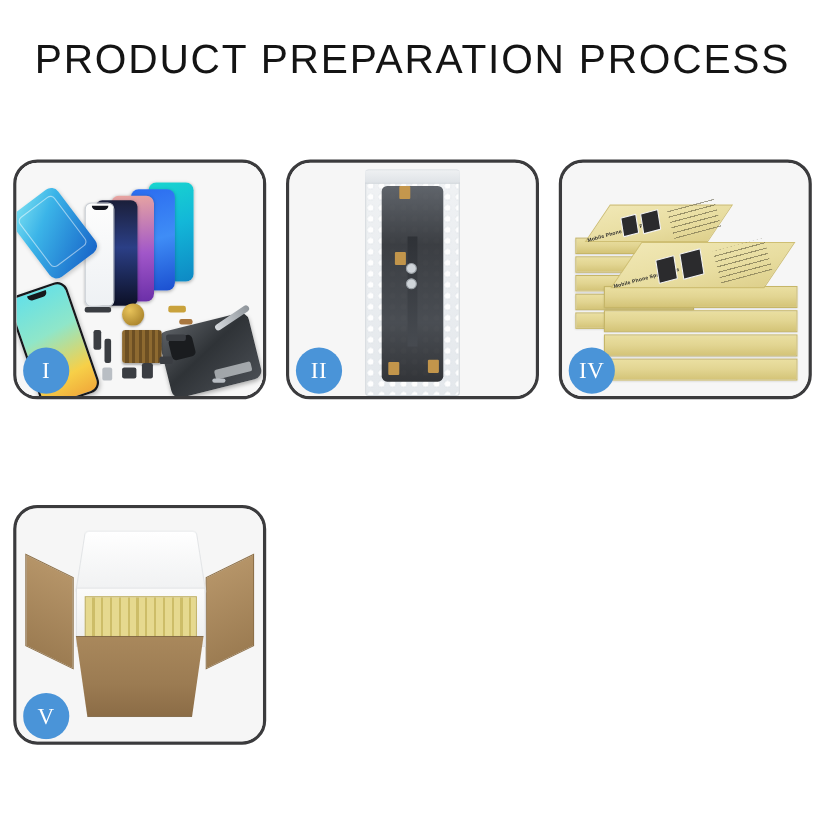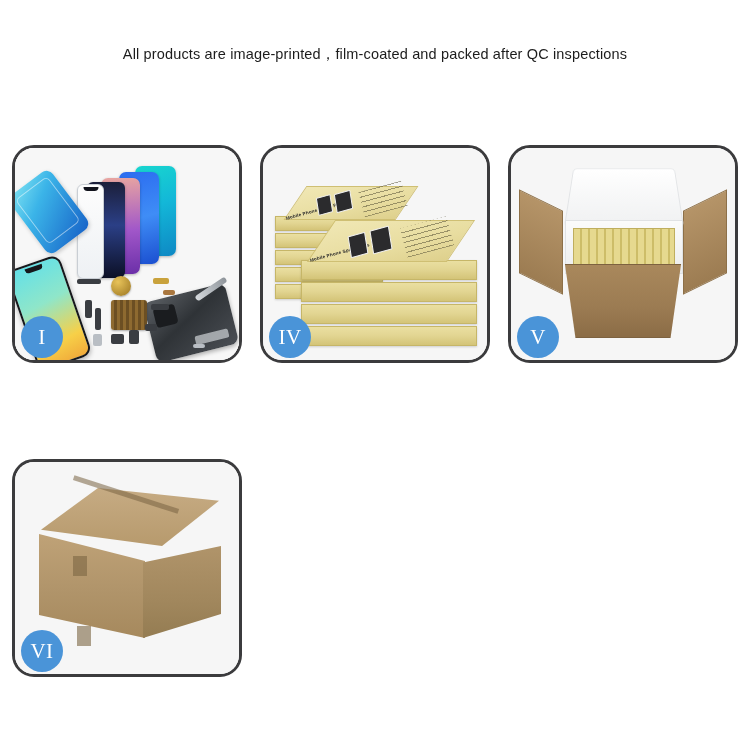--- a/index.html
+++ b/index.html
@@ -466,21 +466,21 @@
     width:14px; height:20px;
     background:rgba(124,101,66,.6);
   }
 </style>
 </head>
 <body>
 
 <div id="page">
 
   <div class="header">
-    <div class="subtitle">All products are image-printed，film-coated and packed after QC inspections</div>
+    <div class="title">PRODUCT PREPARATION PROCESS</div>
   </div>
 
   <div class="grid">
 
     <div class="panel">
       <div class="panel-stage">
         <div class="p1-bg"></div>
 
         <div class="ph ph-teal"></div>
         <div class="ph ph-blue2"></div>
@@ -510,20 +510,36 @@
         <div class="comp" style="left:136px;top:156px;width:18px;height:6px;"></div>
         <div class="comp silver" style="left:78px;top:186px;width:9px;height:12px;border-radius:2px;"></div>
         <div class="comp" style="left:96px;top:186px;width:13px;height:10px;"></div>
         <div class="comp" style="left:114px;top:182px;width:10px;height:14px;"></div>
         <div class="comp" style="left:130px;top:176px;width:12px;height:7px;"></div>
         <div class="comp silver" style="left:178px;top:196px;width:12px;height:4px;"></div>
       </div>
       <div class="badge">I</div>
     </div>
 
+    <div class="panel">
+      <div class="panel-stage">
+        <div class="bubble-bag">
+          <div class="bag-seal"></div>
+          <div class="screen-inside"></div>
+          <div class="flex-cable"></div>
+          <div class="cable-tape" style="left:30px;top:14px;"></div>
+          <div class="cable-tape" style="left:26px;top:74px;"></div>
+          <div class="cable-tape" style="left:20px;top:174px;"></div>
+          <div class="cable-tape" style="left:56px;top:172px;"></div>
+          <div class="conn-dot" style="left:36px;top:84px;"></div>
+          <div class="conn-dot" style="left:36px;top:98px;"></div>
+        </div>
+      </div>
+      <div class="badge">II</div>
+    </div>
 
 
     <div class="panel">
       <div class="panel-stage">
         <div class="stack">
 
           <div class="sbox" style="left:2px;top:52px;width:108px;height:15px;"></div>
           <div class="sbox" style="left:2px;top:69px;width:108px;height:15px;"></div>
           <div class="sbox" style="left:2px;top:86px;width:108px;height:15px;"></div>
           <div class="sbox" style="left:2px;top:103px;width:108px;height:15px;"></div>
@@ -555,26 +571,15 @@
         <div class="v-flapL"></div>
         <div class="v-flapR"></div>
         <div class="v-foam-lid"></div>
         <div class="v-foam-box"></div>
         <div class="v-inner"></div>
         <div class="v-body"></div>
       </div>
       <div class="badge">V</div>
     </div>
 
-    <div class="panel">
-      <div class="panel-stage">
-        <div class="c-top"></div>
-        <div class="c-seam"></div>
-        <div class="c-front"></div>
-        <div class="c-side"></div>
-        <div class="c-tape" style="left:58px;top:94px;"></div>
-        <div class="c-tape" style="left:62px;top:164px;"></div>
-      </div>
-      <div class="badge">VI</div>
-    </div>
 
   </div>
 </div>
 
 </body></html>

